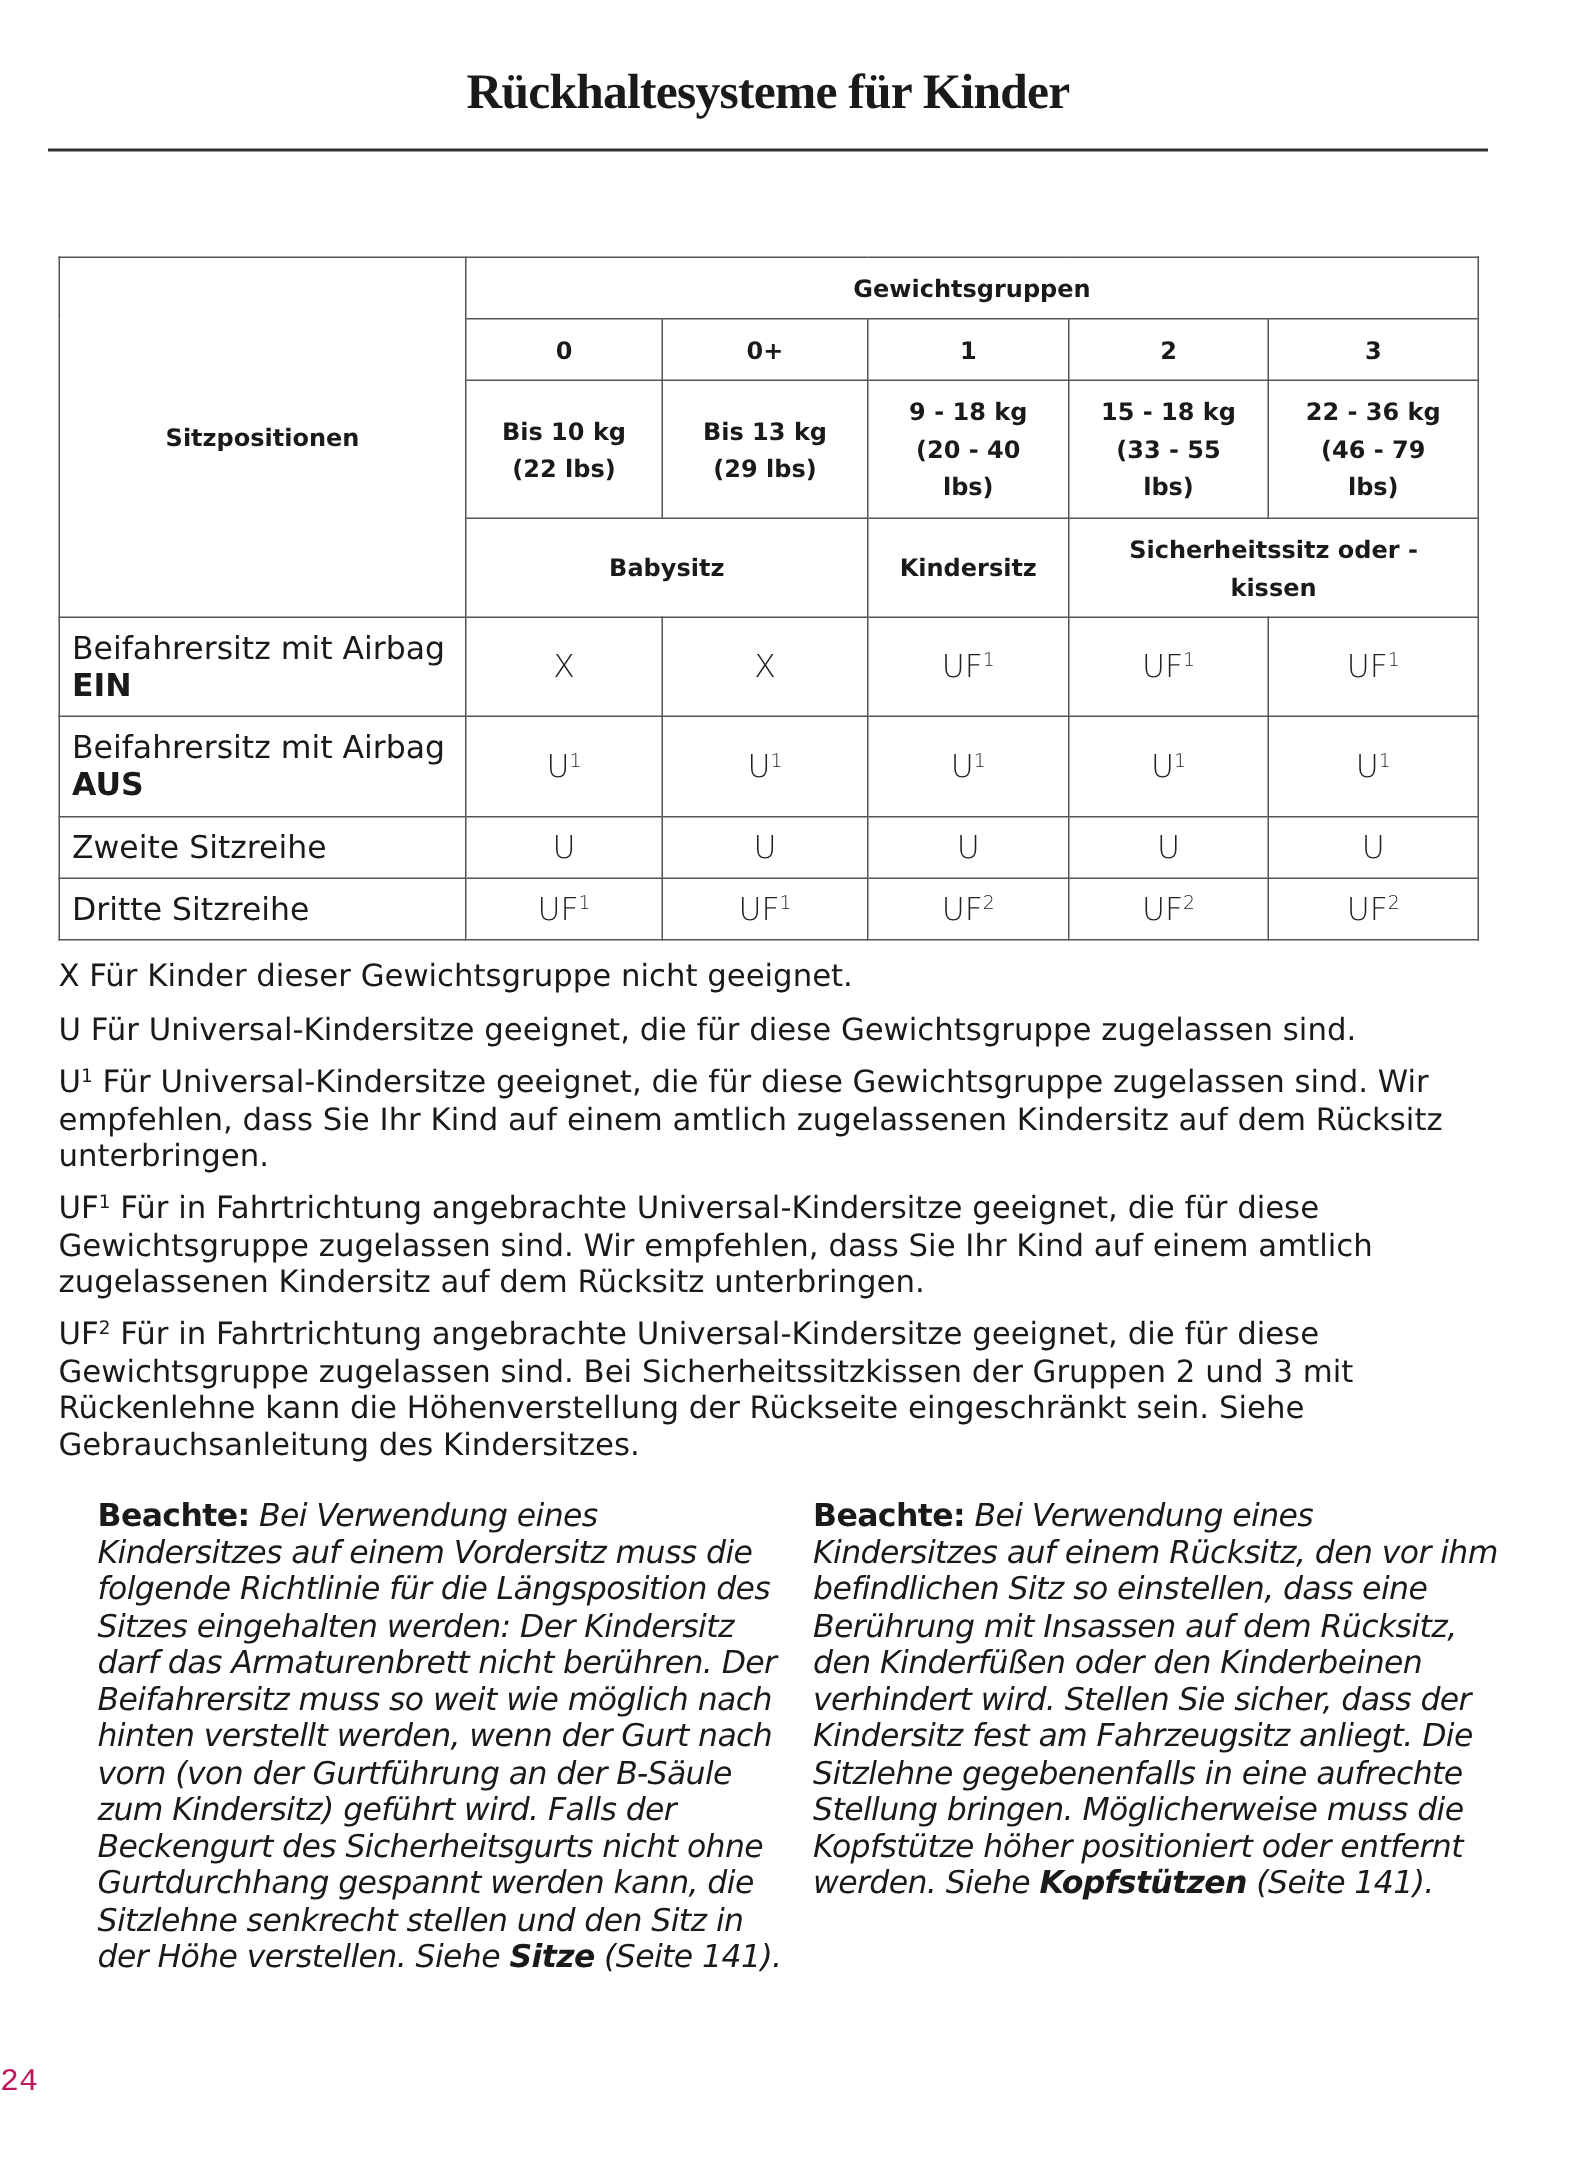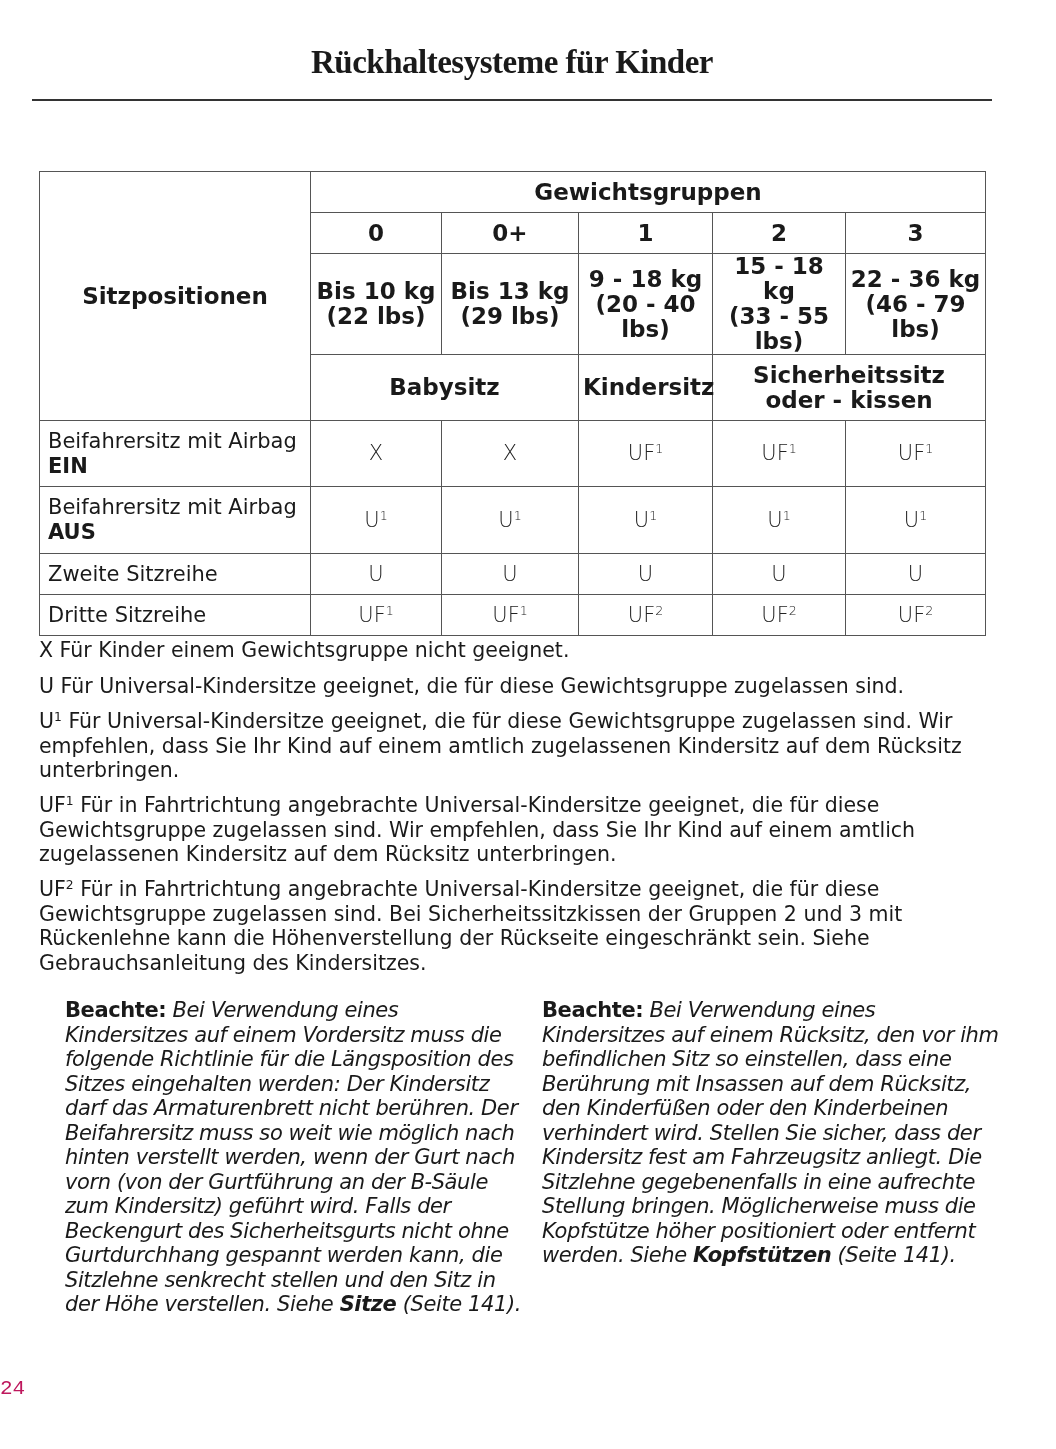--- a/index.html
+++ b/index.html
@@ -18,21 +18,21 @@
   }
   table.seat-table {
     position: absolute; left: 39px; top: 171px; width: 946px;
     border-collapse: collapse; table-layout: fixed;
   }
   table.seat-table td, table.seat-table th {
     border: 1.5px solid #555; text-align: center; vertical-align: middle;
     padding: 0 4px; line-height: 25px;
   }
   table.seat-table th {
-    font-family: "DejaVu Sans", sans-serif; font-weight: bold; font-size: 23px;
+    font-family: "DejaVu Sans", sans-serif; font-weight: bold; font-size: 16px;
     color: #1a1a1a;
   }
   table.seat-table td.row-label {
     text-align: left; padding-left: 8px; font-size: 21px; font-weight: normal;
     line-height: 25px;
   }
   table.seat-table td.row-label b { font-weight: bold; }
   table.seat-table td.cell {
     font-size: 21px; font-weight: 300; color: #222;
   }
@@ -125,21 +125,21 @@
     <td class="cell"><span>UF</span><sup>1</sup></td>
     <td class="cell"><span>UF</span><sup>1</sup></td>
     <td class="cell"><span>UF</span><sup>2</sup></td>
     <td class="cell"><span>UF</span><sup>2</sup></td>
     <td class="cell"><span>UF</span><sup>2</sup></td>
   </tr>
 </tbody>
   </table>
 
 <div class="legend" style="top:638px">
-  <span>X</span> <span>Für Kinder einem Gewichtsgruppe nicht geeignet.</span>
+  <span>X</span> <span>Für Kinder dieser Gewichtsgruppe nicht geeignet.</span>
 </div>
 <div class="legend" style="top:674px">
   <span>U</span> <span>Für Universal-Kindersitze geeignet, die für diese Gewichtsgruppe zugelassen sind.</span>
 </div>
 <div class="legend" style="top:709px">
   <span>U</span><sup>1</sup> <span>Für Universal-Kindersitze geeignet, die für diese Gewichtsgruppe zugelassen sind. Wir empfehlen, dass Sie Ihr Kind auf einem amtlich zugelassenen Kindersitz auf dem Rücksitz unterbringen.</span>
 </div>
 <div class="legend" style="top:793px">
   <span>UF</span><sup>1</sup> <span>Für in Fahrtrichtung angebrachte Universal-Kindersitze geeignet, die für diese Gewichtsgruppe zugelassen sind. Wir empfehlen, dass Sie Ihr Kind auf einem amtlich zugelassenen Kindersitz auf dem Rücksitz unterbringen.</span>
 </div>

